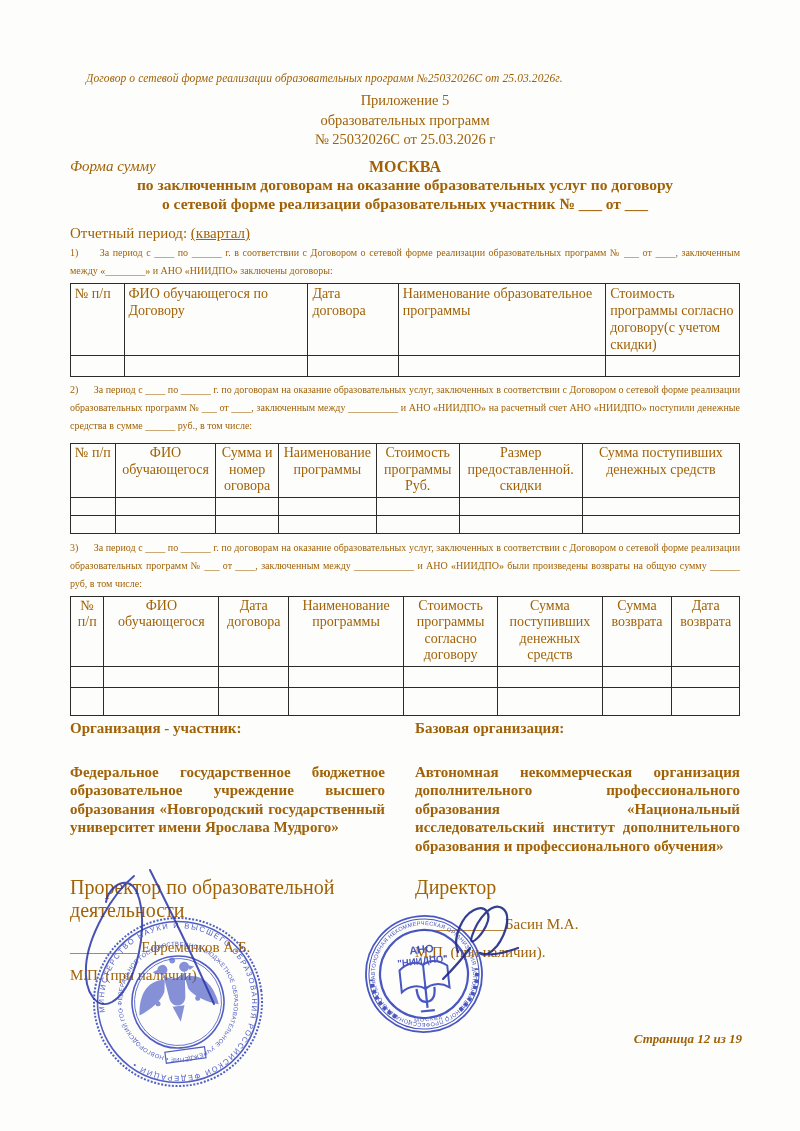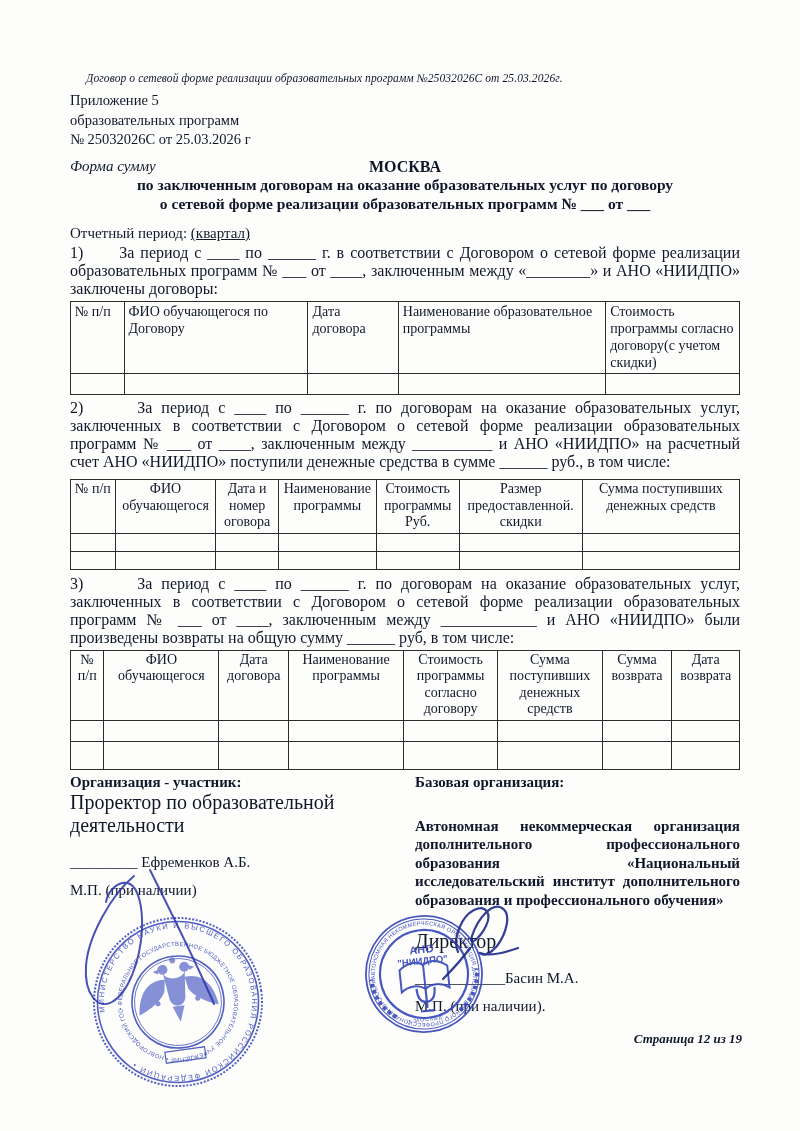--- a/index.html
+++ b/index.html
@@ -2,33 +2,33 @@
 <html lang="ru"><head>
 <meta charset="utf-8">
 <style>
   html,body{margin:0;padding:0;background:#e9e9e7;}
   .page{
     position:relative;
     width:800px;height:1131px;
     margin:0 auto;
     background:#fdfdfb;
     font-family:"Liberation Serif", serif;
-    color:#0f172a;
+    color:#a16207;
     overflow:hidden;
     box-shadow:0 0 4px rgba(0,0,0,.25);
   }
   .content{position:absolute;left:70px;top:72px;width:670px;}
   .contract-ref{font-style:italic;font-size:11.5px;letter-spacing:.1px;padding-left:16px;white-space:nowrap;}
-  .annex{text-align:left;font-size:14.5px;line-height:19.5px;margin-top:7px;}
+  .annex{text-align:center;font-size:14.5px;line-height:19.5px;margin-top:7px;}
   .form-label{font-style:italic;font-size:15px;margin-top:8px;}
   .title{text-align:center;font-weight:bold;font-size:15.5px;line-height:18.5px;margin-top:-17px;}
   .title .t1{font-size:16px;}
   .period{font-size:15px;margin-top:12px;}
   .underlined{text-decoration:underline;}
-  .para{font-size:16px;line-height:18px;text-align:justify;margin-top:2px;}
+  .para{font-size:10px;line-height:18px;text-align:justify;margin-top:2px;}
   table{width:100%;border-collapse:collapse;table-layout:fixed;}
   .tbl{margin-top:3px;}
   th,td{border:1.5px solid #2b2b2b;padding:1px 4px 2px;}
   th{font-weight:normal;font-size:14px;vertical-align:top;}
   .t-left th{text-align:left;line-height:17px;}
   .t-center th{text-align:center;line-height:16.5px;}
   .row-s td{height:14px;}
   .row-m td{height:17px;}
   .row-l td{height:24px;}
   .cols{display:flex;margin-top:4px;}
@@ -57,21 +57,21 @@
       <div>Приложение 5</div>
       <div>образовательных программ</div>
       <div>№ 25032026С  от 25.03.2026 г</div>
     </div>
 
     <div class="form-label">Форма сумму</div>
 
     <div class="title">
       <div class="t1">МОСКВА</div>
       <div>по заключенным договорам на оказание образовательных услуг по договору</div>
-      <div>о сетевой форме реализации образовательных программ № ___ от ___</div>
+      <div>о сетевой форме реализации образовательных участник № ___ от ___</div>
     </div>
 
     <div class="period"><span>Отчетный период: </span><span class="underlined">(квартал)</span></div>
 
     <div class="para">1)&nbsp;&nbsp;&nbsp;&nbsp;&nbsp;&nbsp;За период с ____ по ______ г. в соответствии с Договором о сетевой форме реализации образовательных программ № ___ от ____, заключенным между «________» и АНО «НИИДПО» заключены договоры:</div>
 
     <table class="tbl t-left">
       <colgroup>
         <col style="width:8%">
           <col style="width:27.5%">
@@ -106,21 +106,21 @@
           <col style="width:9.4%">
           <col style="width:14.6%">
           <col style="width:12.4%">
           <col style="width:18.4%">
           <col style="width:23.5%">
       </colgroup>
       <tbody>
           <tr>
         <th>№ п/п</th>
         <th>ФИО обучающегося</th>
-        <th>Дата и номер оговора</th>
+        <th>Сумма и номер оговора</th>
         <th>Наименование программы</th>
         <th>Стоимость программы Руб.</th>
         <th>Размер предоставленной. скидки</th>
         <th>Сумма поступивших денежных средств</th>
       </tr>
       <tr class="row-s">
             <td></td>
             <td></td>
             <td></td>
             <td></td>
@@ -183,20 +183,21 @@
             <td></td>
             <td></td>
             <td></td>
           </tr>
     </tbody>
       </table>
 
     <div class="cols">
       <div class="col-l">
         <div class="org-head">Организация - участник:</div>
+        <div class="org-body">Федеральное государственное бюджетное образовательное учреждение высшего образования «Новгородский государственный университет имени Ярослава Мудрого»</div>
         <div class="role">Проректор по образовательной деятельности</div>
         <div class="sig-line">_________&nbsp;Ефременков А.Б.</div>
         <div class="mp">М.П. (при наличии)</div>
       </div>
       <div class="col-sp"></div>
       <div class="col-r">
         <div class="org-head">Базовая организация:</div>
         <div class="org-body">Автономная некоммерческая организация дополнительного профессионального образования «Национальный исследовательский институт дополнительного образования и профессионального обучения»</div>
         <div class="role">Директор</div>
         <div class="sig-line">____________Басин М.А.</div>

